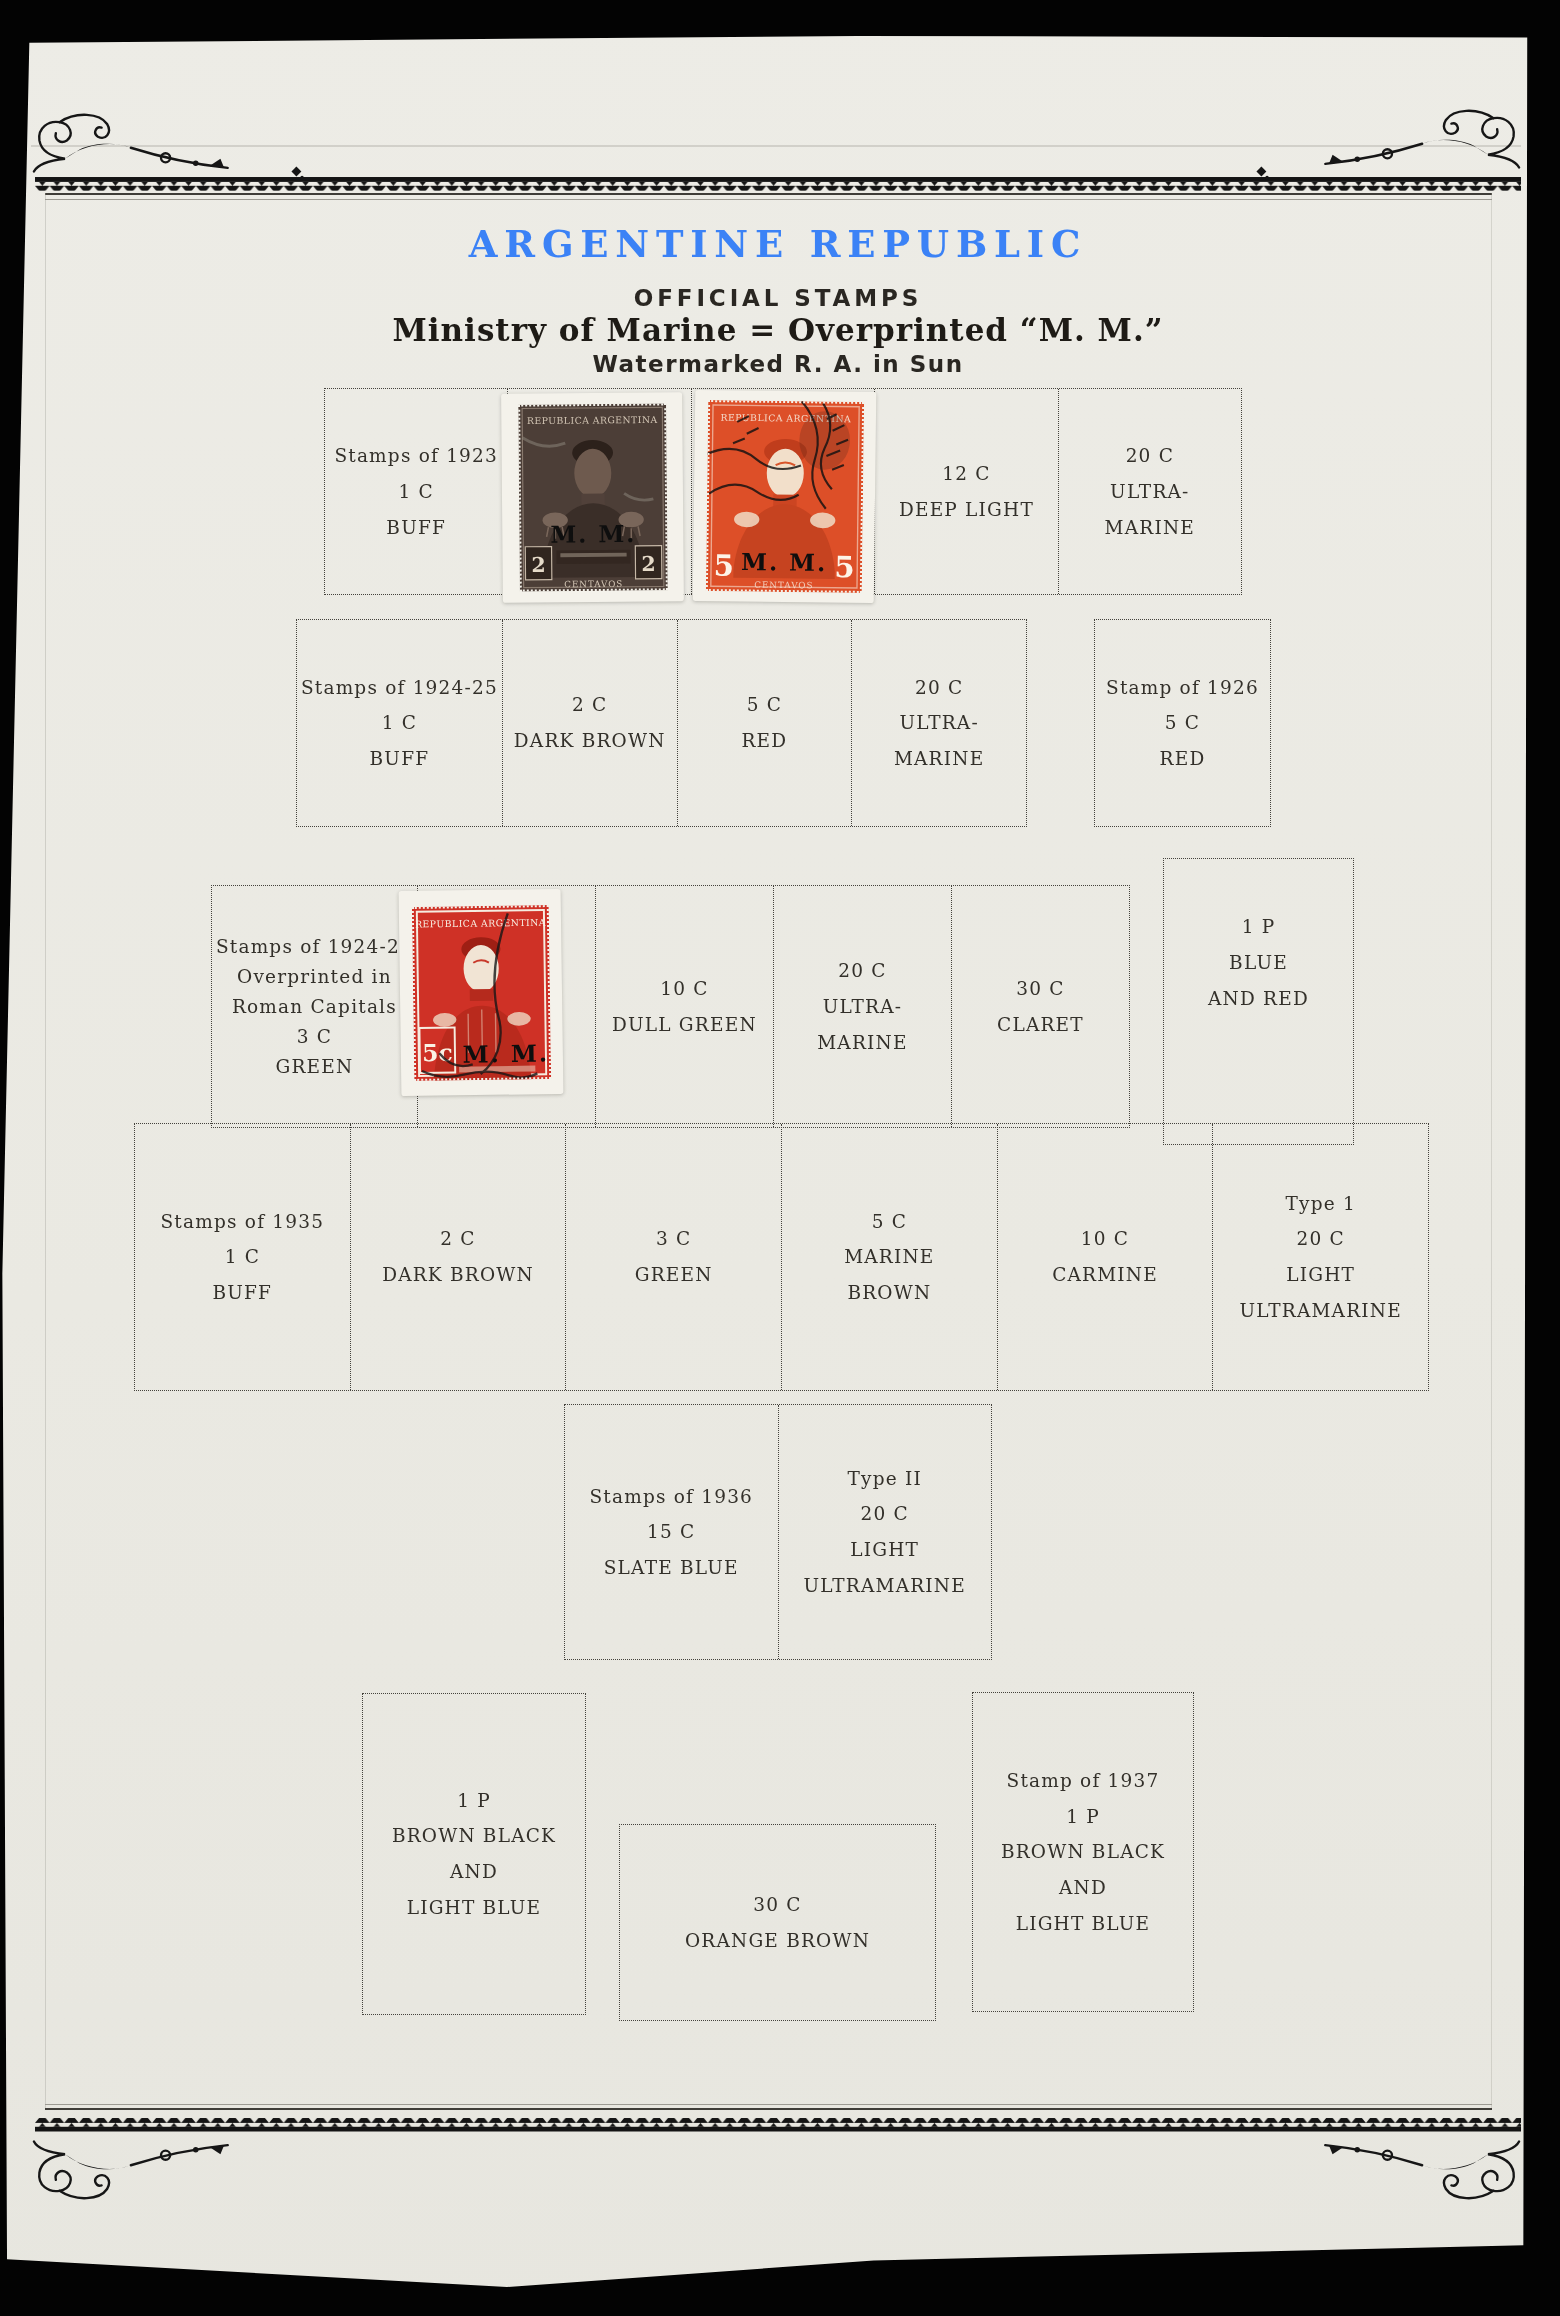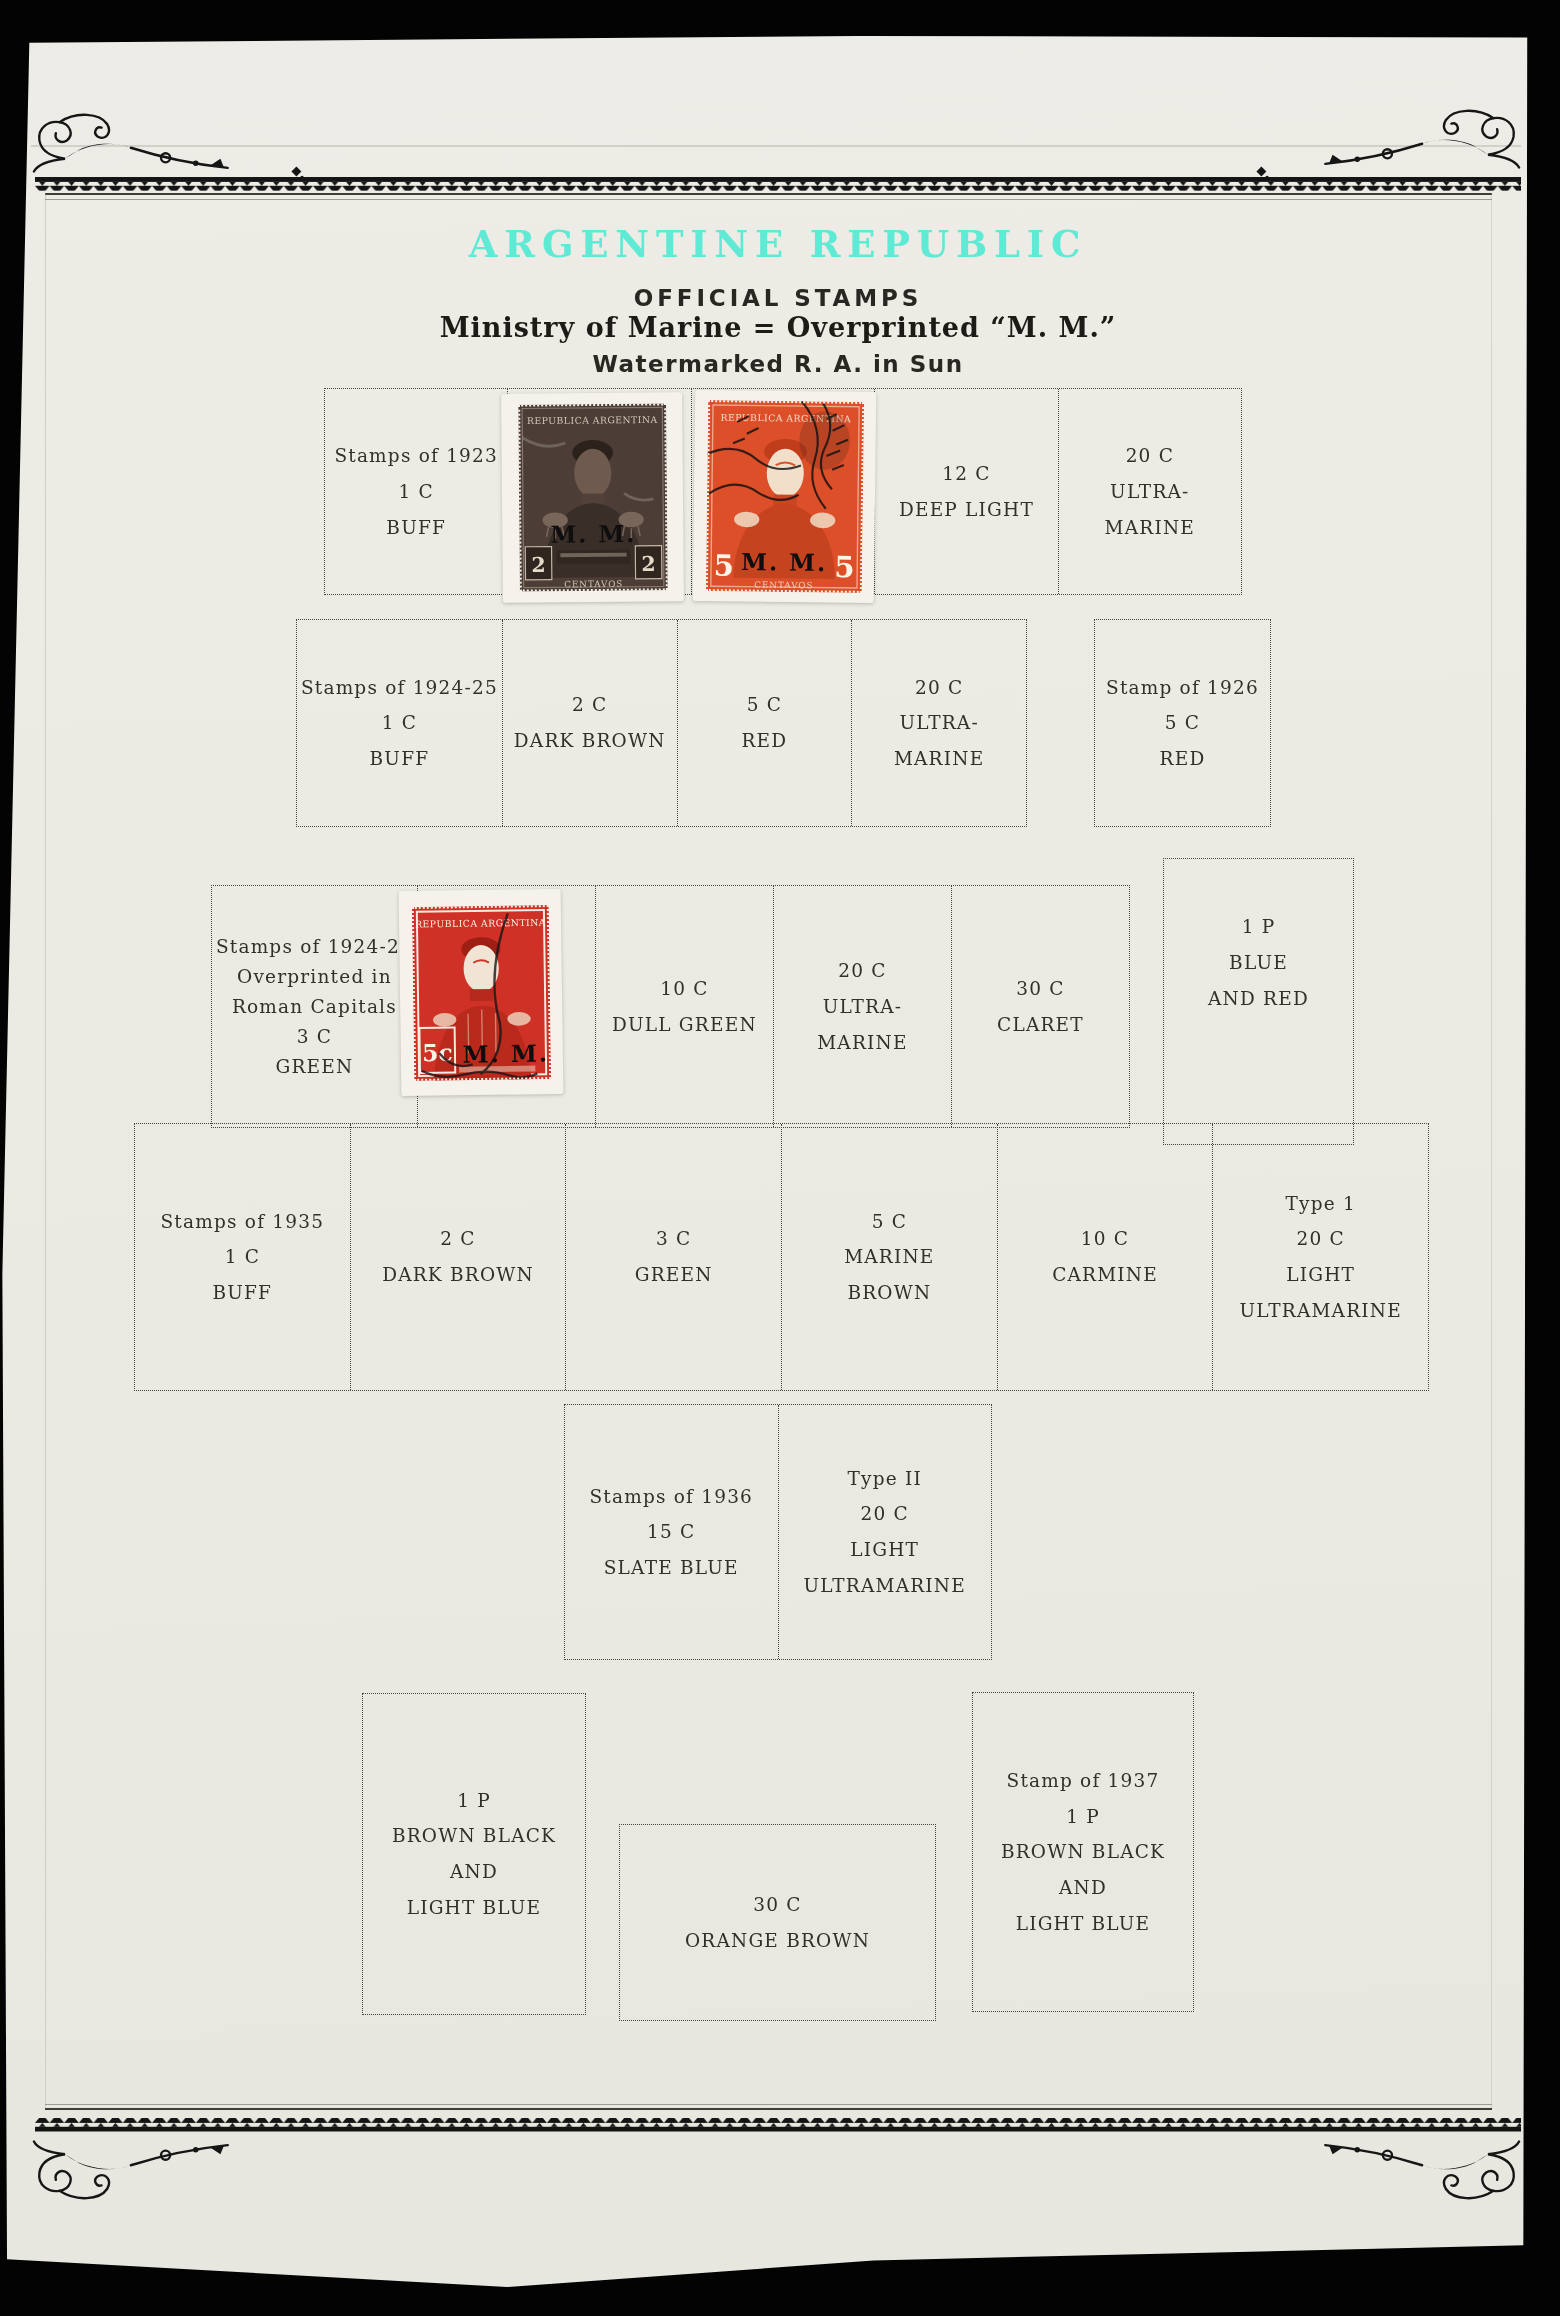--- a/index.html
+++ b/index.html
@@ -22,31 +22,31 @@
   .faint-line{position:absolute;background:#bcbab2;opacity:.55;}
   .zig{position:absolute;}
   .flourish{position:absolute;}
   .band-dot{position:absolute;width:6.8px;height:6.8px;background:#141414;transform:rotate(45deg);}
   .band-dot:after{content:"";position:absolute;left:9.8px;top:2px;width:3.9px;height:3.9px;border-radius:50%;background:#141414;}
   
   .head-wrap{position:absolute;left:193px;top:0;width:1170px;text-align:center;color:#23201b;}
   .country-title{
     position:absolute;left:0;top:222px;width:100%;
     font-family:"DejaVu Serif",serif;font-weight:700;
-    font-size:37px;letter-spacing:6.8px;color:#5eead4;
+    font-size:37px;letter-spacing:6.8px;color:#3b82f6;
   }
   .page-subtitle{
     position:absolute;left:0;top:285px;width:100%;
     font-family:"DejaVu Sans",sans-serif;font-weight:700;
     font-size:23px;letter-spacing:3.9px;color:#2a2722;
   }
   .section-title{
     position:absolute;left:0;top:312px;width:100%;
     font-family:"DejaVu Serif",serif;font-weight:700;
-    font-size:27px;letter-spacing:1px;color:#1e1b16;
+    font-size:31px;letter-spacing:1px;color:#1e1b16;
   }
   .watermark-note{
     position:absolute;left:0;top:351px;width:100%;
     font-family:"DejaVu Sans",sans-serif;font-weight:700;
     font-size:23px;letter-spacing:1.5px;color:#2a2722;
   }
   
   .srow{
     position:absolute;
     border:1.6px dotted #44423c;

